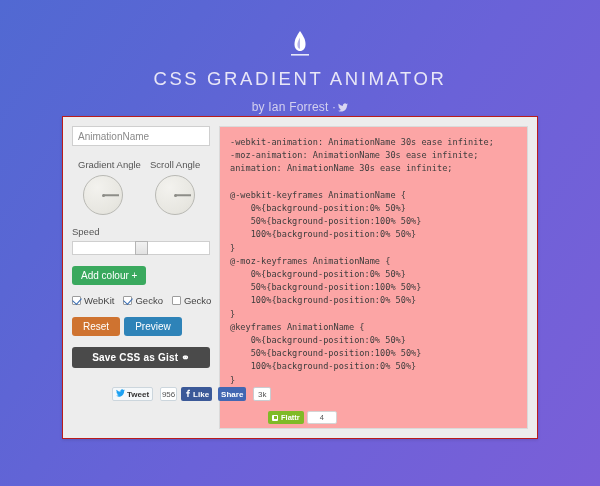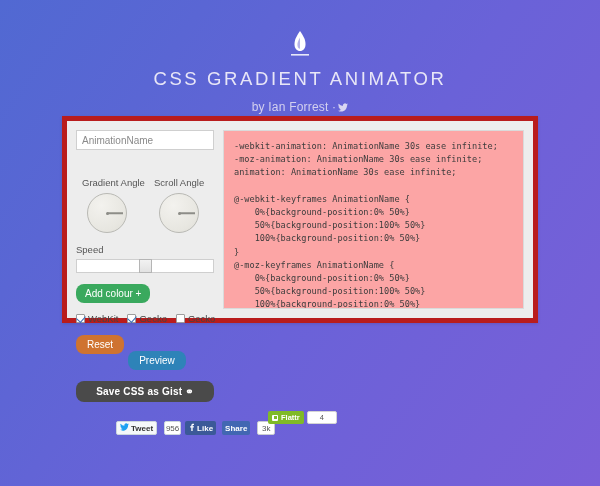--- a/index.html
+++ b/index.html
@@ -29,23 +29,23 @@
     font-size: 12px;
     color: #d3d0ef;
     letter-spacing: .2px;
   }
   .byline .bird { display: inline-block; vertical-align: -1px; margin-left: 2px; }
 
   
   .app-panel {
     position: absolute;
     left: 62px; top: 116px;
-    width: 476px; height: 207px;
+    width: 476px; height: 323px;
     background: #ededed;
-    border: 5px solid #b91c1c;
+    border: 1px solid #b91c1c;
     box-shadow: 0 1px 3px rgba(0,0,0,.12);
     padding: 9px;
     display: flex;
     gap: 9px;
   }
 
   
   .controls { width: 138px; flex: 0 0 138px; position: relative; }
 
   .name-input {
@@ -53,21 +53,21 @@
     width: 138px; height: 20px;
     border: 1px solid #cfcfcf;
     background: #fff;
     color: #8a8a8a;
     font-size: 10px;
     font-family: "Liberation Sans", sans-serif;
     padding: 0 5px;
     outline: none;
   }
 
-  .dials { display: flex; gap: 22px; margin-top: 27px; padding-left: 6px; }
+  .dials { display: flex; gap: 22px; margin-top: 13px; padding-left: 6px; }
   .dial-group { width: 50px; text-align: center; }
   .dial-label {
     font-size: 9.5px; color: #555; display: block;
     margin-bottom: 5px; white-space: nowrap;
   }
   .dial {
     width: 40px; height: 40px; margin: 0 auto;
     border-radius: 50%;
     background: radial-gradient(circle at 35% 30%, #f3f2ee 0%, #e7e6e0 70%, #dedcd4 100%);
     border: 1px solid #b9b9b4;
@@ -99,21 +99,21 @@
     border: 1px solid #b5b5b5;
   }
 
   .btn {
     display: inline-block;
     border: none;
     color: #fff;
     font-size: 10px;
     font-family: "Liberation Sans", sans-serif;
     cursor: pointer;
-    border-radius: 8px;
+    border-radius: 3px;
     padding: 0;
     line-height: 1;
   }
   .btn-add {
     margin-top: 11px;
     height: 19px; padding: 0 9px;
     background: #3aa95e;
   }
   .browsers { margin-top: 10px; display: flex; align-items: flex-end; gap: 9px; }
   .cb { display: flex; align-items: center; gap: 3px; font-size: 9.5px; color: #444; }
@@ -128,21 +128,21 @@
     content: "";
     position: absolute; left: 1px; top: -1px;
     width: 5px; height: 7px;
     border: solid #3a6fb5;
     border-width: 0 1.6px 1.6px 0;
     transform: rotate(42deg);
   }
 
   .row-actions { margin-top: 11px; display: flex; gap: 4px; }
   .btn-reset   { background: #cf7330; height: 19px; padding: 0 11px; }
-  .btn-preview { background: #2e83b8; height: 19px; padding: 0 11px; margin-top: 16px; }
+  .btn-preview { background: #2e83b8; height: 19px; padding: 0 11px; }
 
   .btn-gist {
     margin-top: 11px;
     display: block;
     width: 138px; height: 21px;
     background: #4a4a4a;
     font-weight: bold;
     letter-spacing: .2px;
   }
 

